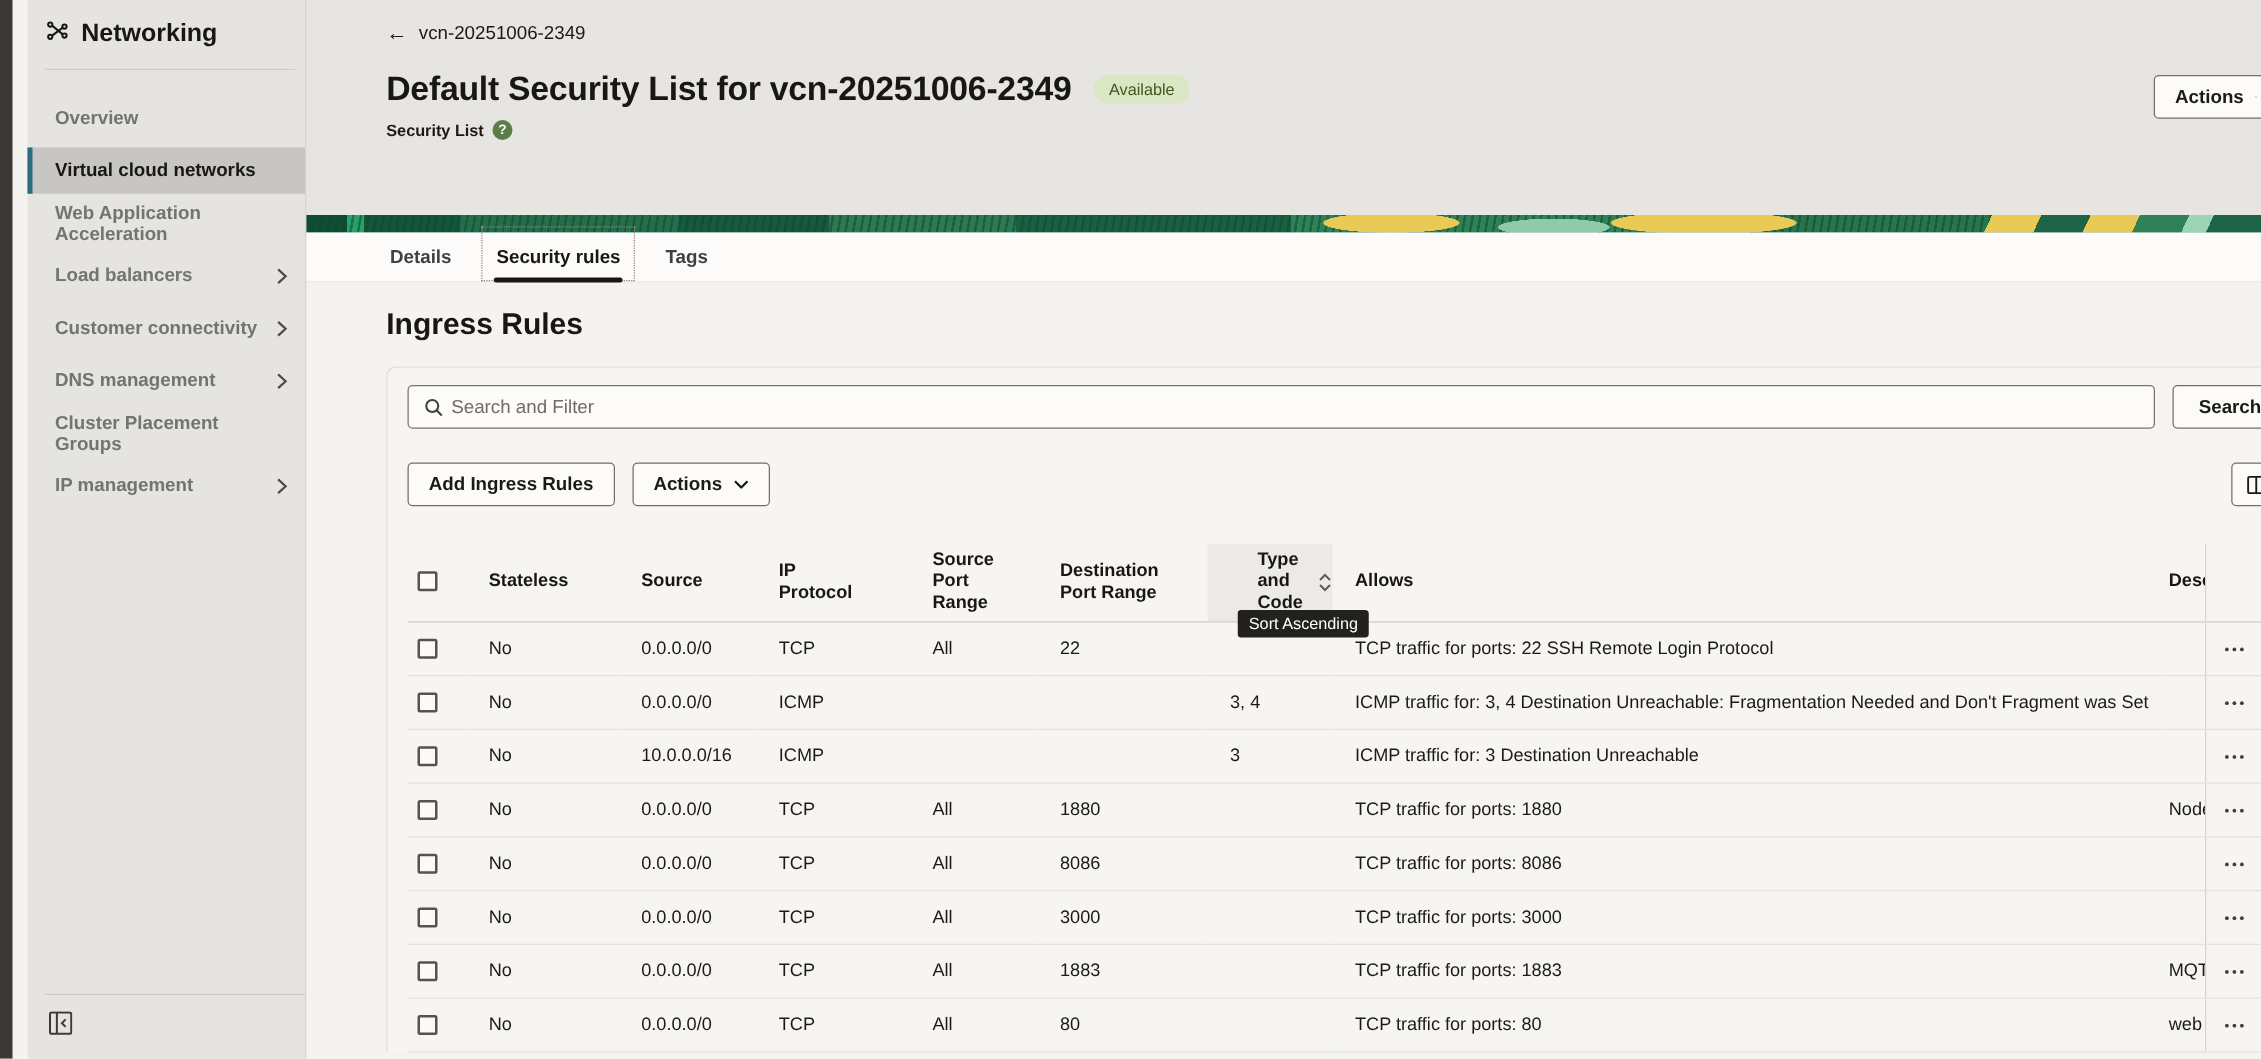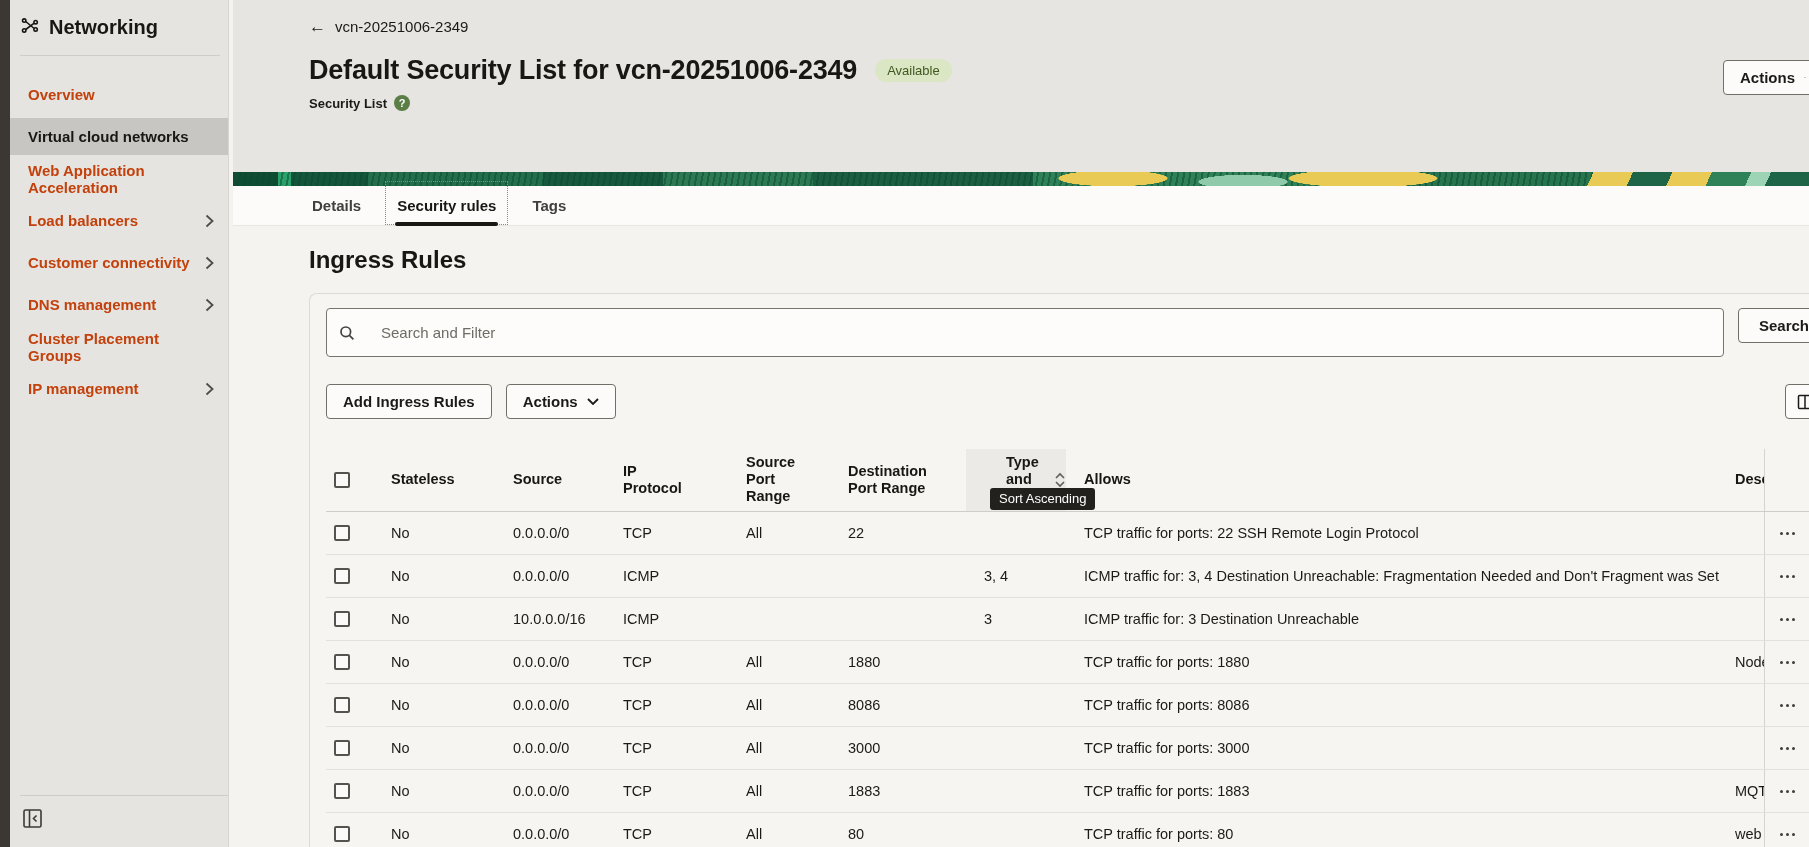--- a/index.html
+++ b/index.html
@@ -4,28 +4,28 @@
 <style>
   * { box-sizing: border-box; }
   html,body { margin:0; padding:0; }
   body {
     width:1809px; height:847px; overflow:hidden; position:relative;
     font-family:"Liberation Sans", sans-serif; color:#1b1a17; background:#f5f3f0;
   }
   
   .dark-strip { position:absolute; left:0; top:0; width:10px; height:100%; background:#3b3834; z-index:6; }
   
-  .sidebar { position:absolute; left:6px; top:0; width:223px; height:100%;
+  .sidebar { position:absolute; left:22px; top:0; width:223px; height:100%;
     background:#e6e4e0; border-right:1px solid #d7d5d0; z-index:5; }
   .sidebar-header { display:flex; align-items:center; gap:10px; padding:16px 0 0 15px; }
   .sidebar-header h1 { margin:0; font-size:20px; font-weight:700; color:#181714; }
   .side-hr { border:none; border-top:1px solid #cfcdc8; margin:16px 8px 0 14px; }
   .side-nav { padding-top:20px; }
   .side-item { position:relative; display:flex; align-items:center; height:37px; margin-bottom:5px;
-    padding:0 14px 0 22px; font-size:15px; font-weight:600; color:#c2410c; cursor:pointer; }
+    padding:0 14px 0 22px; font-size:15px; font-weight:600; color:#737373; cursor:pointer; }
   .side-item .lbl { flex:1; }
   .side-item.active { background:#c8c6c2; color:#181714; font-weight:700; }
   .side-item.active::before { content:""; position:absolute; left:0; top:0; bottom:0; width:4px; background:#2a6d80; }
   .side-item svg { flex:0 0 auto; }
   .sidebar-footer { position:absolute; left:0; right:0; bottom:0; height:52px; }
   .sidebar-footer hr { border:none; border-top:1px solid #cfcdc8; margin:0 0 0 14px; }
   .collapse-btn { margin:13px 0 0 16px; padding:0; width:20px; height:20px; background:none; border:none; cursor:pointer; }
   
   .main { position:absolute; left:233px; top:0; right:0; height:100%; }
   .page-head { position:relative; height:172px; background:#e7e5e1; padding-left:76px; }
@@ -63,22 +63,22 @@
   .tab.active { color:#181714; font-weight:700; }
   .tab.active::after { content:""; position:absolute; left:-2px; right:-2px; bottom:-1px; height:4px;
     background:#181714; border-radius:2px; }
   .focus-ring { position:absolute; left:-12px; right:-12px; top:-5px; bottom:0; border:1px dotted #8a8880; pointer-events:none; }
   
   .content { padding:20px 0 0 76px; position:relative; }
   .content h3 { margin:0; font-size:24px; font-weight:700; color:#181714; }
   .card { margin-top:19px; border-top:1px solid #dcdad5; border-left:1px solid #dcdad5;
     border-radius:8px 0 0 0; background:#f7f5f2; padding:14px 0 0 16px; }
   .search-row { display:flex; gap:14px; margin-bottom:27px; }
-  .search-box { flex:1; height:49px; background:#fdfcfa; border:1px solid #76746c; border-radius:4px;
-    display:flex; align-items:center; gap:24px; padding:0 12px; }
+  .search-box { flex:1; height:35px; background:#fdfcfa; border:1px solid #76746c; border-radius:4px;
+    display:flex; align-items:center; gap:4px; padding:0 12px; }
   .search-box input { flex:1; border:none; outline:none; background:transparent; font-size:15px;
     font-family:"Liberation Sans",sans-serif; color:#1b1a17; }
   .search-box input::placeholder { color:#6e6c66; }
   .search-btn { flex:0 0 92px; margin-right:-21px; justify-content:center; }
   .btn-row { display:flex; gap:14px; margin-bottom:30px; align-items:center; }
   .icon-btn { margin-left:auto; width:40px; margin-right:-16px; padding:0; justify-content:center; }
   
   table { border-collapse:collapse; table-layout:fixed; width:1485px; font-size:14.5px; }
   th { font-weight:700; text-align:left; vertical-align:middle; height:62px; line-height:17px;
     padding:0 0 0 18px; border-bottom:1px solid #cfcdc7; color:#181714; cursor:pointer; }

